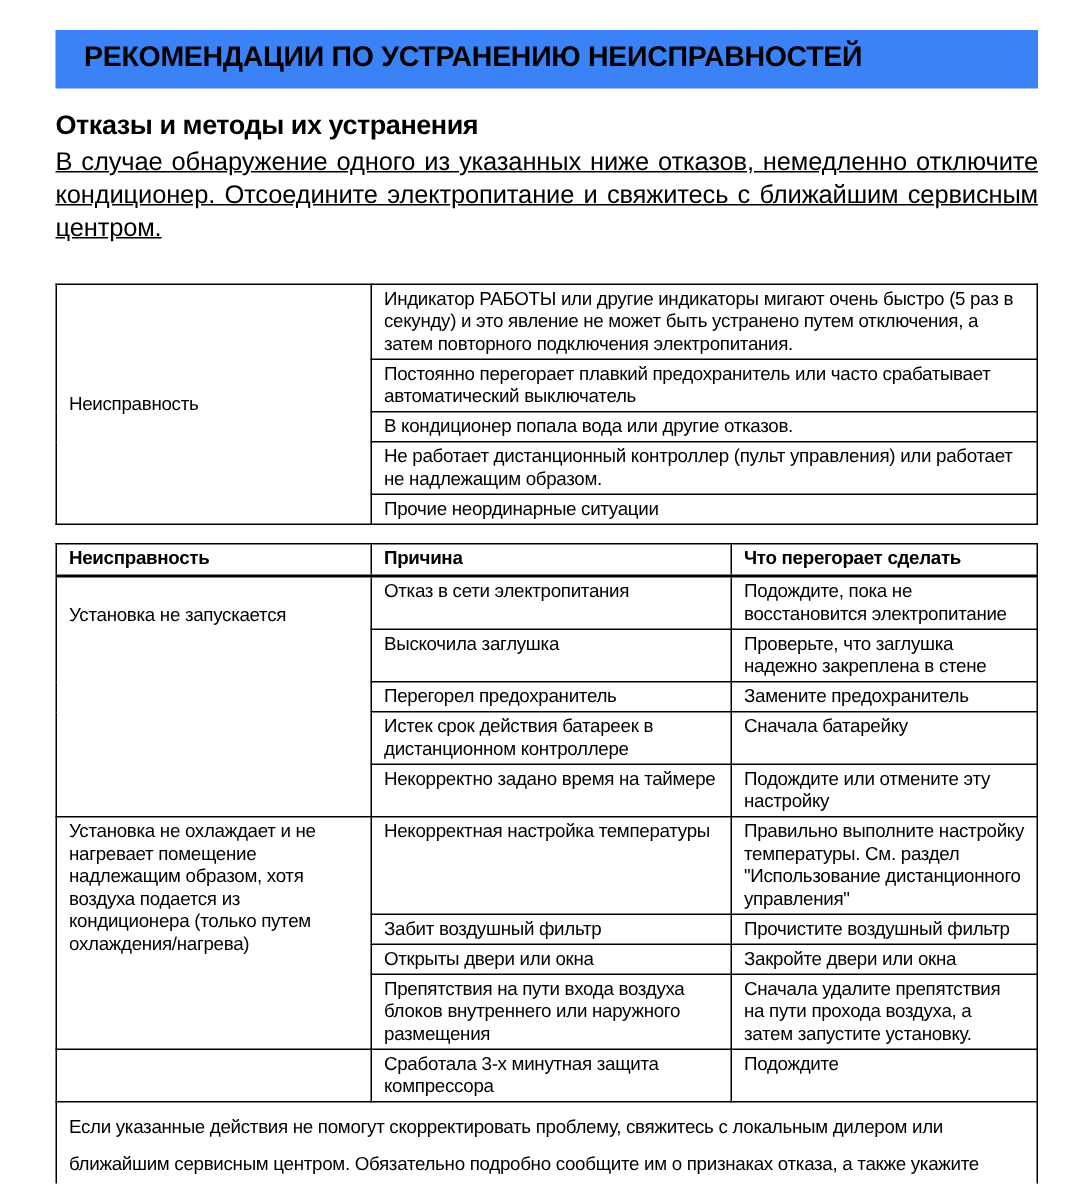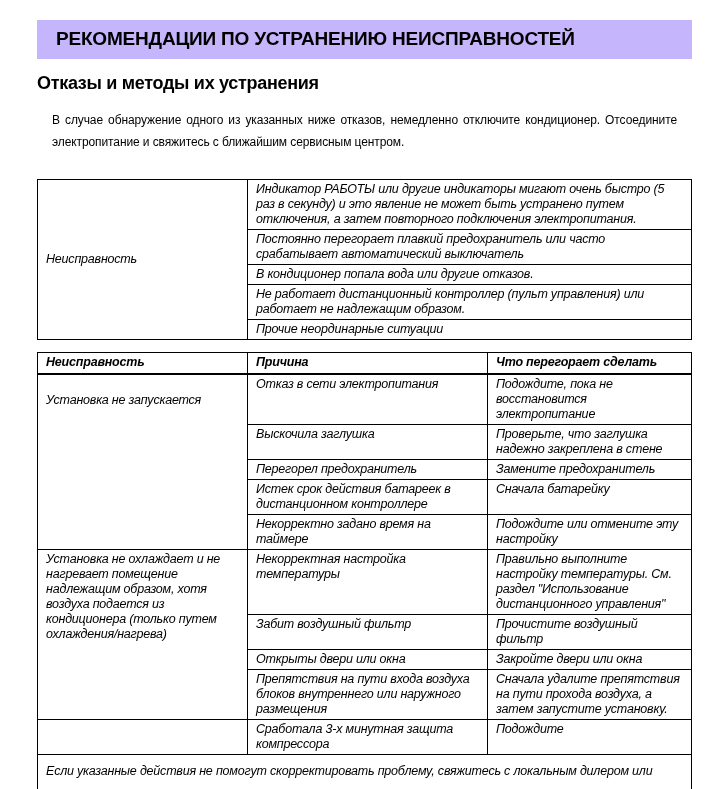--- a/index.html
+++ b/index.html
@@ -5,48 +5,48 @@
   * { box-sizing: border-box; }
   html, body { margin: 0; padding: 0; }
   body {
     width: 727px; height: 789px; overflow: hidden;
     background: #ffffff; color: #000000;
     font-family: "Liberation Sans", "DejaVu Sans", sans-serif;
   }
   .page { padding: 20px 35px 0 37px; }
 
   .title-bar {
-    background: #c4b5fd;
+    background: #3b82f6;
     padding: 8px 19px 9px;
     font-size: 19px; font-weight: bold;
     letter-spacing: -0.2px;
   }
 
   .section-heading {
     font-size: 18px; font-weight: bold;
     margin: 14px 0 3px 0; letter-spacing: -0.3px;
   }
 
   .intro {
-    font-size: 12px; line-height: 22px;
-    text-align: justify; margin: 15px;
+    font-size: 17px; line-height: 22px;
+    text-align: justify; margin: 0;
     letter-spacing: -0.1px;
+    text-decoration: underline;
   }
 
   table {
     width: 655px; border-collapse: collapse; table-layout: fixed;
     font-size: 12.5px; line-height: 15px; letter-spacing: -0.2px;
     border: 1.5px solid #000;
   }
   td, th {
     border: 1px solid #000;
     padding: 2px 8px 2px;
     vertical-align: top; text-align: left;
     word-wrap: break-word;
-    font-style: italic;
   }
 
   .t1 { margin-top: 26px; }
   .t2 { margin-top: 12px; }
 
   .t1 .label-cell { width: 210px; vertical-align: middle; }
 
   .t2 th { font-weight: bold; border-bottom: 2px solid #000; padding: 2px 8px 3px; }
   .t2 th.col-fault { width: 210px; }
   .t2 th.col-cause { width: 240px; }

